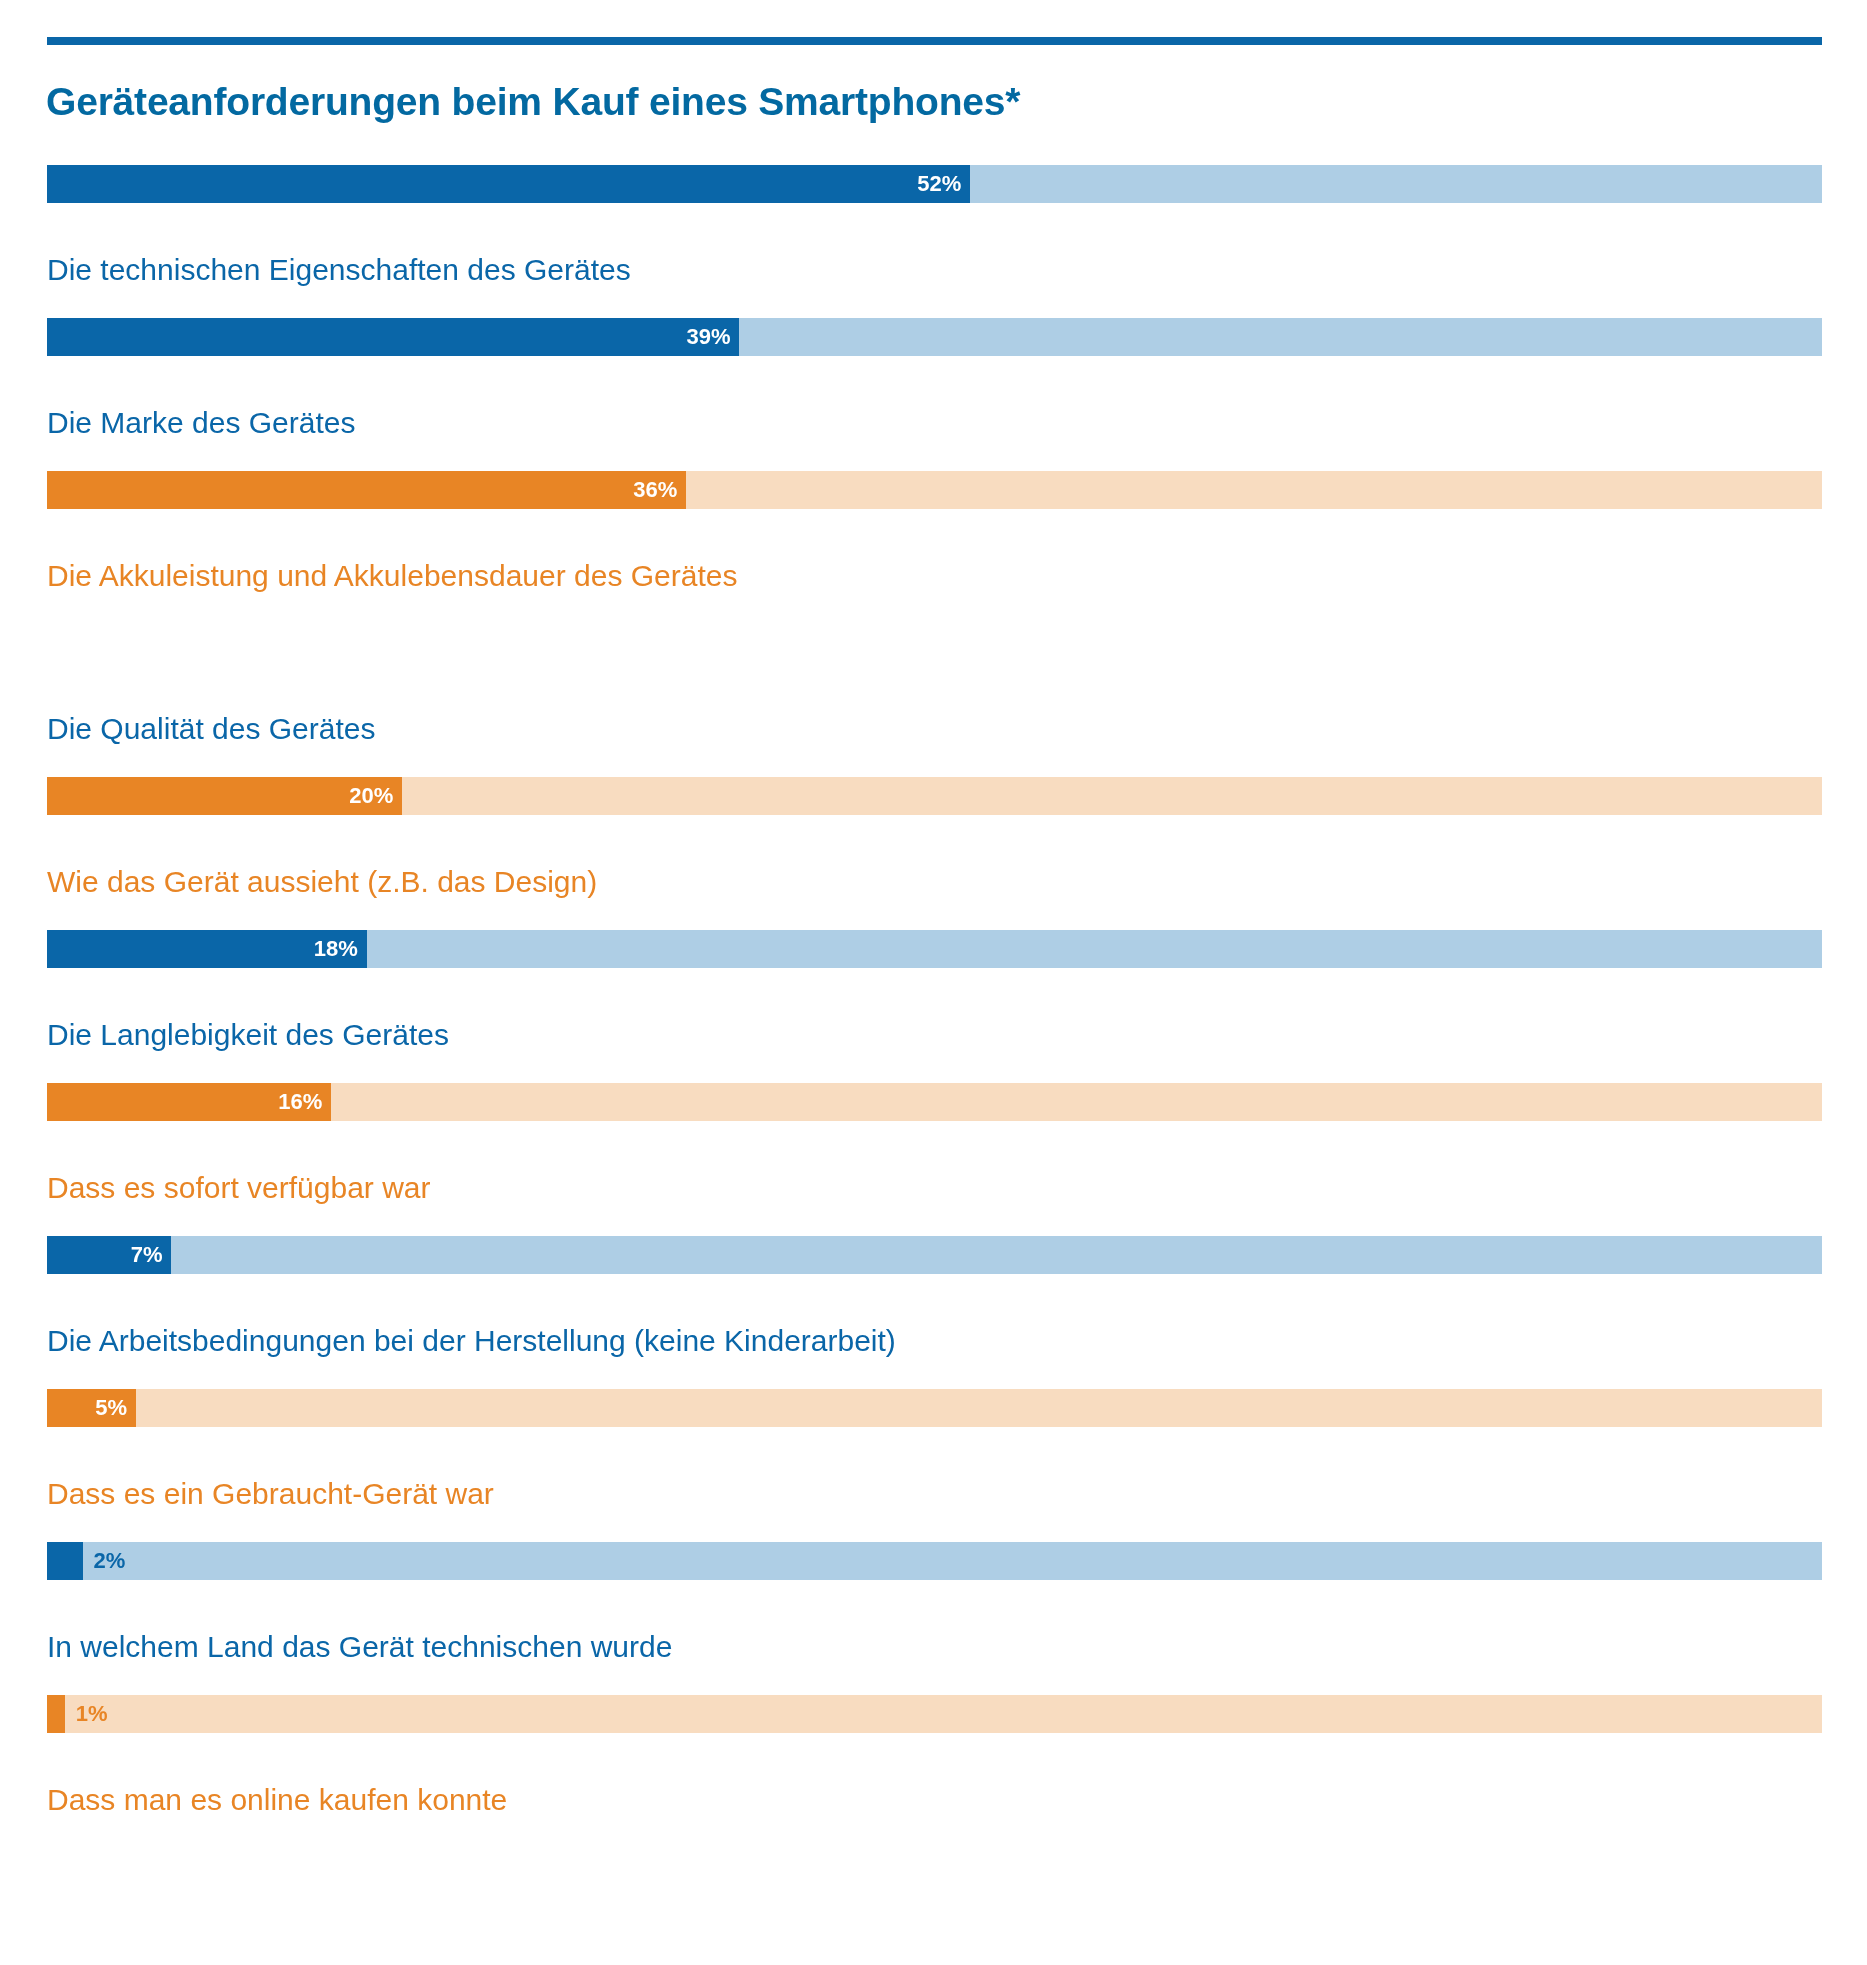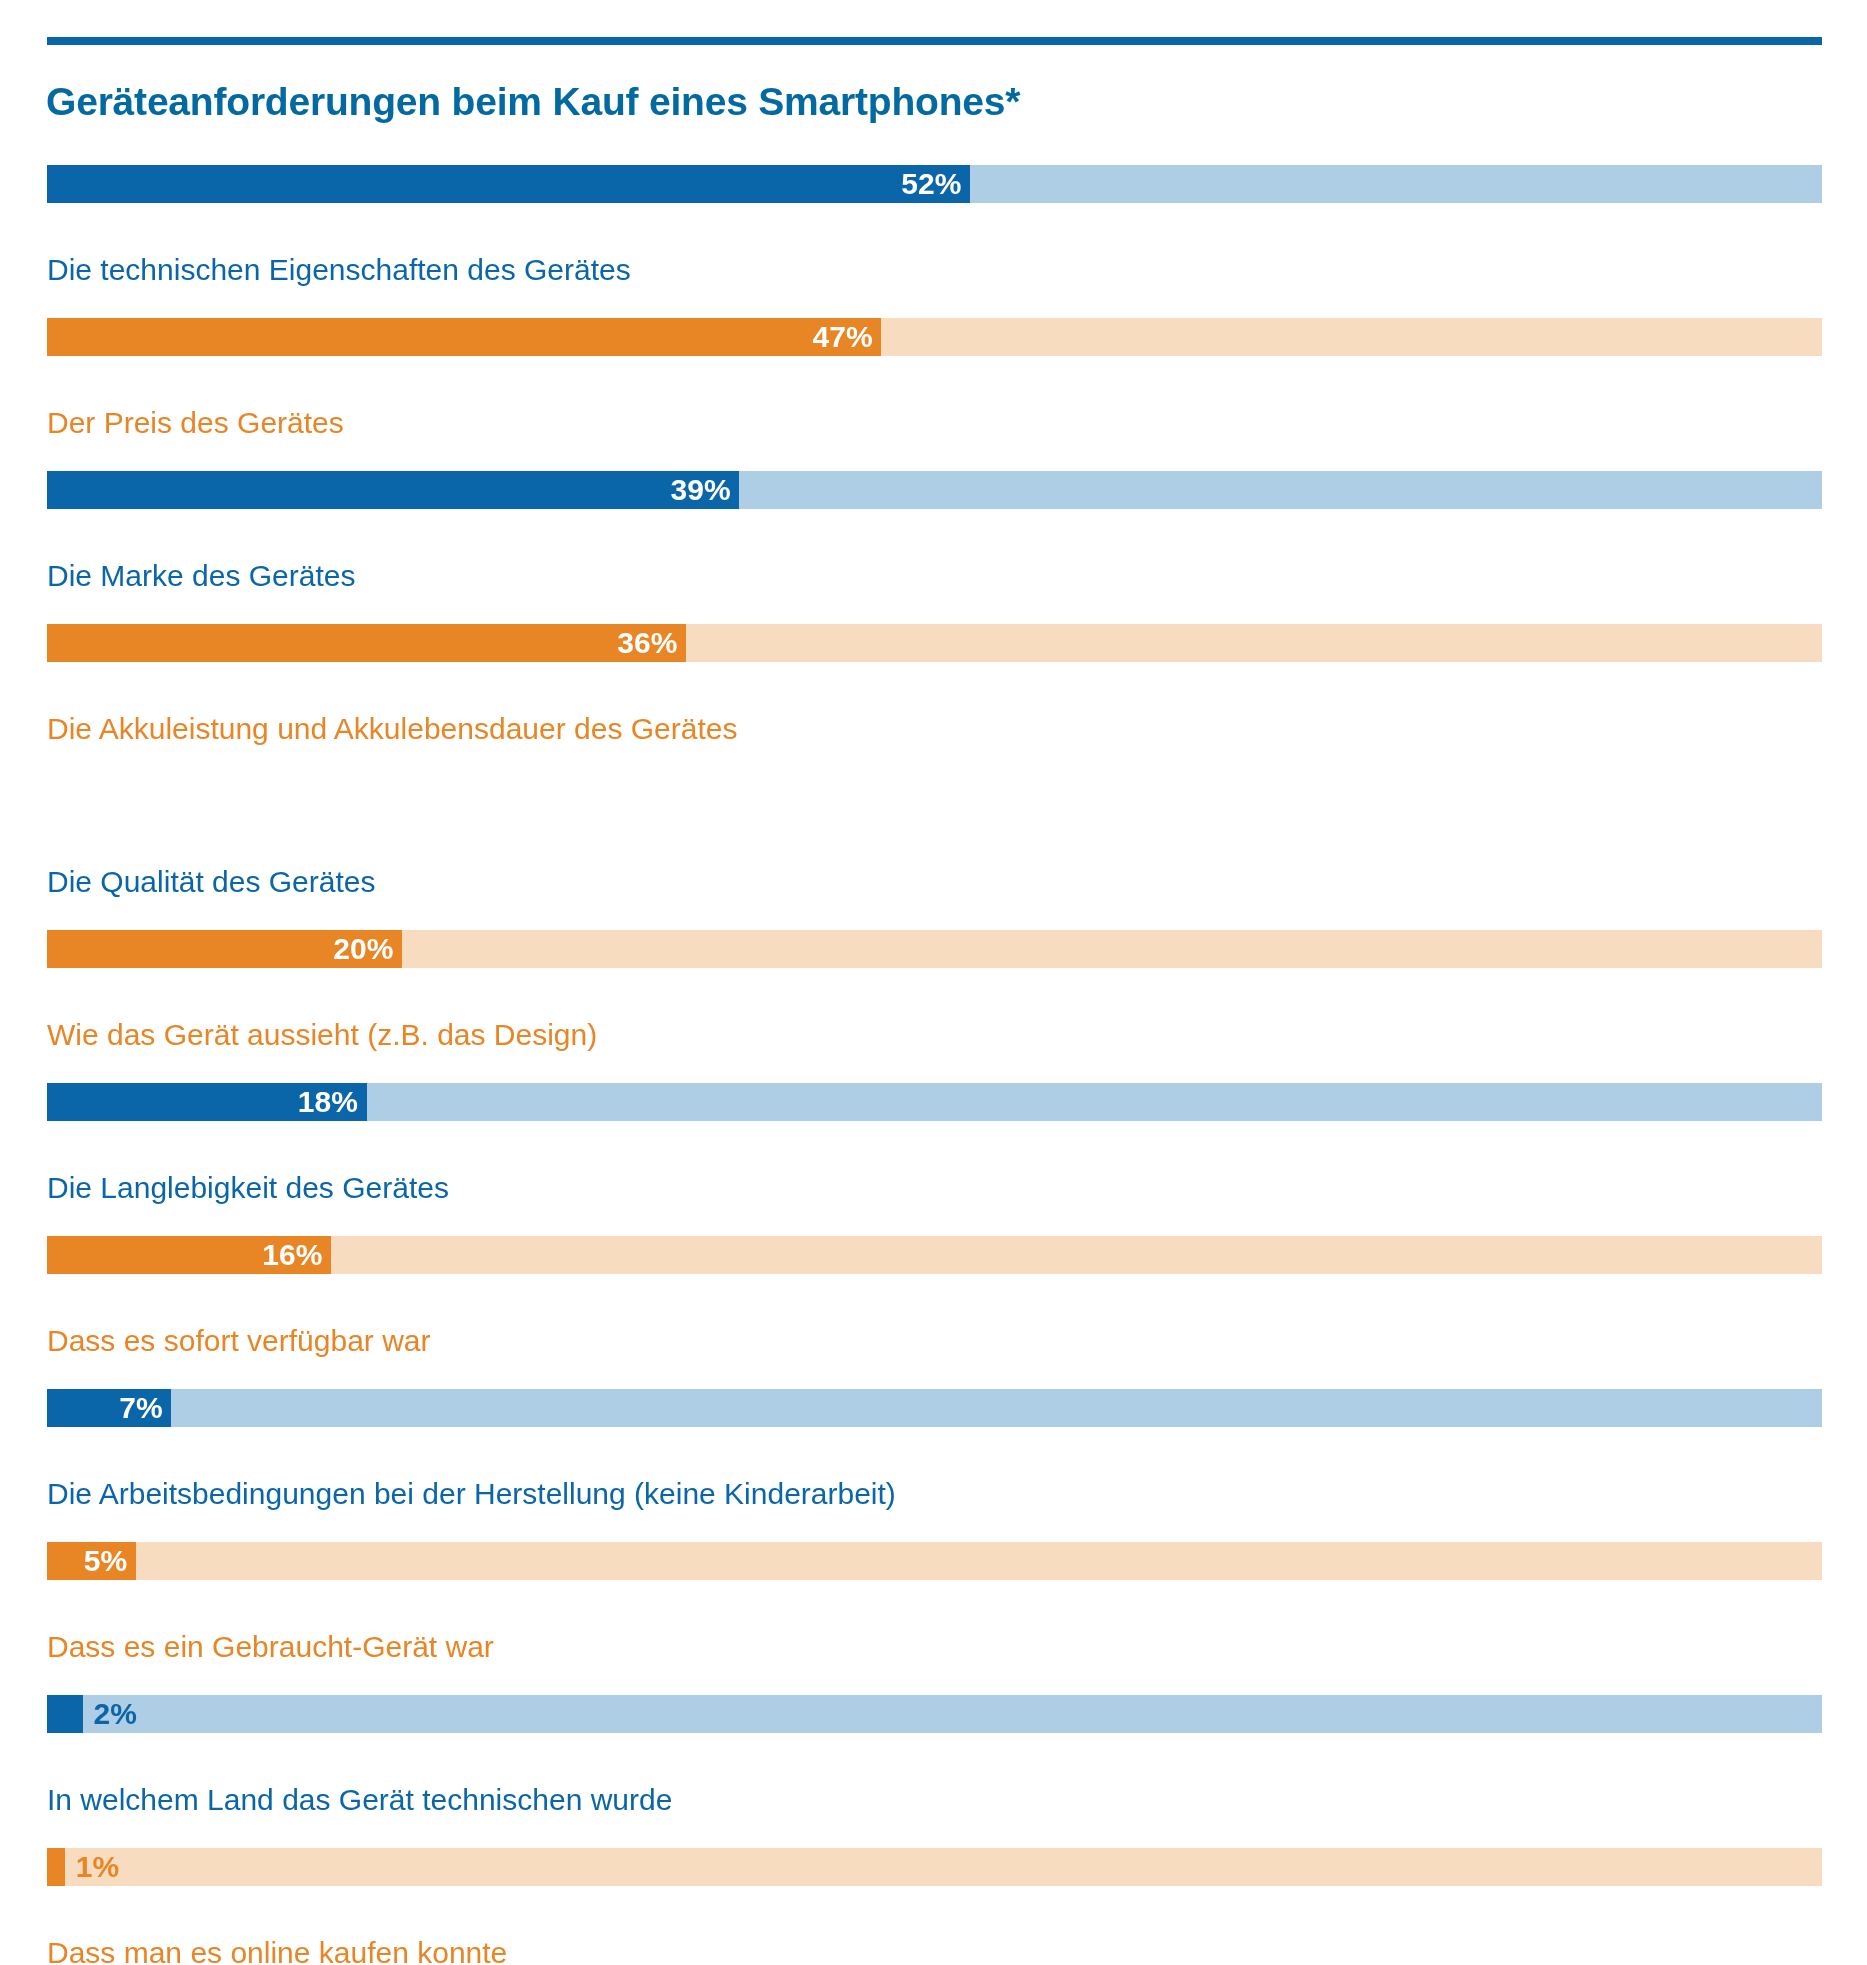--- a/index.html
+++ b/index.html
@@ -81,21 +81,21 @@
   }
   .bar-fill.blue   { background: #0a66a8; }
   .bar-fill.orange { background: #e88525; }
 
   
   .bar-value {
     position: absolute;
     top: 0;
     height: 38px;
     line-height: 38px;
-    font-size: 30px;
+    font-size: 22px;
     font-weight: bold;
     color: #ffffff;
     white-space: nowrap;
   }
   .bar-value.inside {
     right: 8.6px;
   }
   
   .bar-value.outside {
     left: 0;
@@ -128,28 +128,20 @@
   <div id="rows">
       <div class="row">
         <div class="bar-track blue">
           <div class="bar-fill blue" style="width: 52%;">
             <span class="bar-value inside">52%</span>
           </div>
         </div>
         <div class="cat-label blue">Die technischen Eigenschaften des Gerätes</div>
       </div>
       <div class="row">
-        <div class="bar-track orange">
-          <div class="bar-fill orange" style="width: 47%;">
-            <span class="bar-value inside">47%</span>
-          </div>
-        </div>
-        <div class="cat-label orange">Der Preis des Gerätes</div>
-      </div>
-      <div class="row">
         <div class="bar-track blue">
           <div class="bar-fill blue" style="width: 39%;">
             <span class="bar-value inside">39%</span>
           </div>
         </div>
         <div class="cat-label blue">Die Marke des Gerätes</div>
       </div>
       <div class="row">
         <div class="bar-track orange">
           <div class="bar-fill orange" style="width: 36%;">

